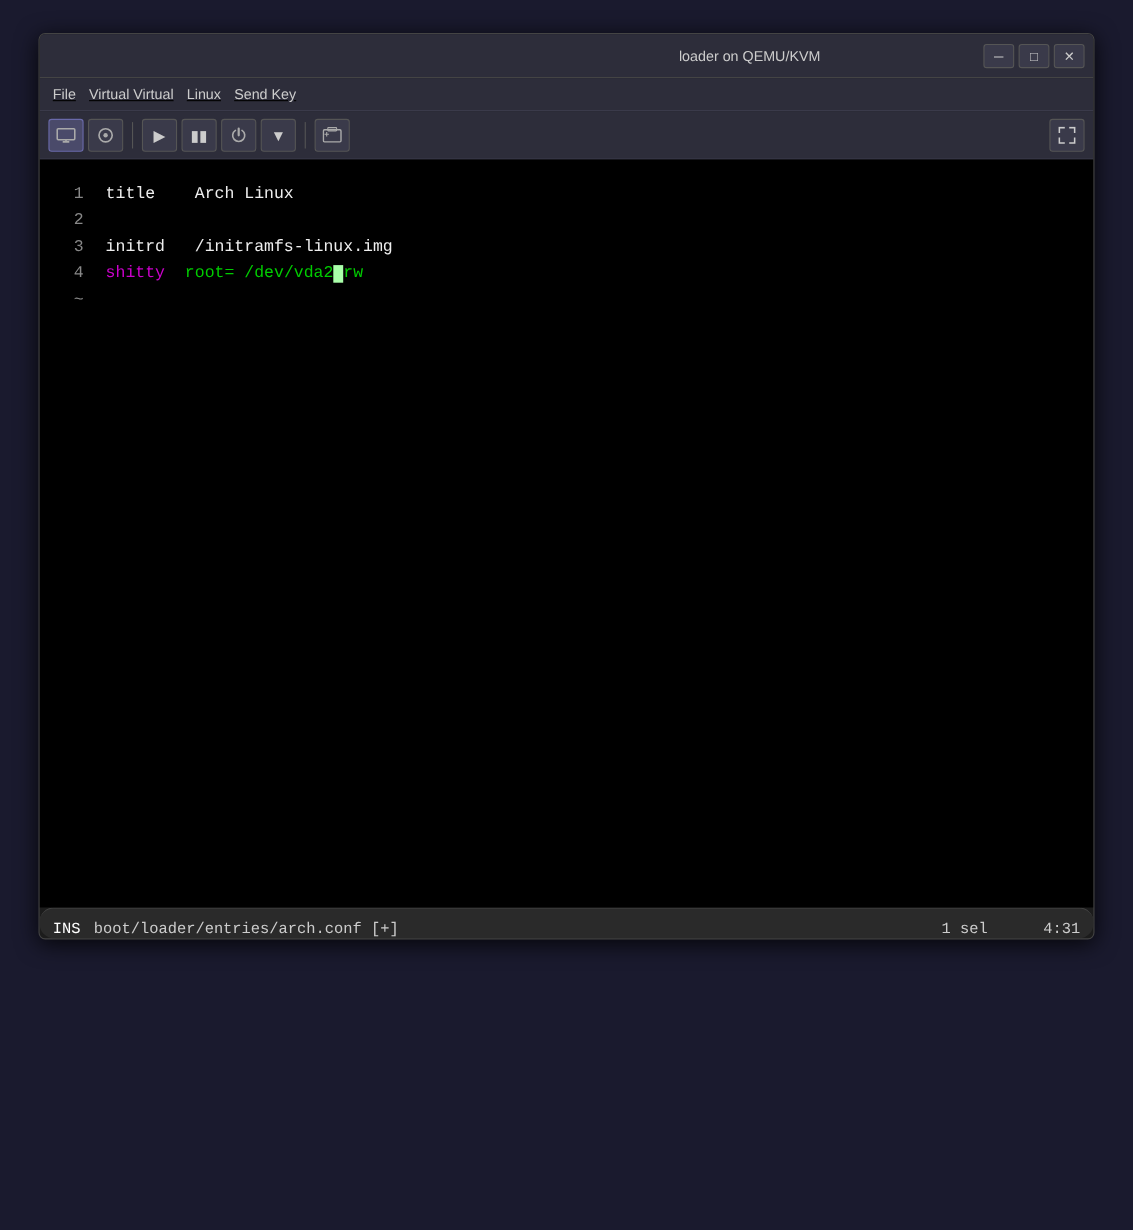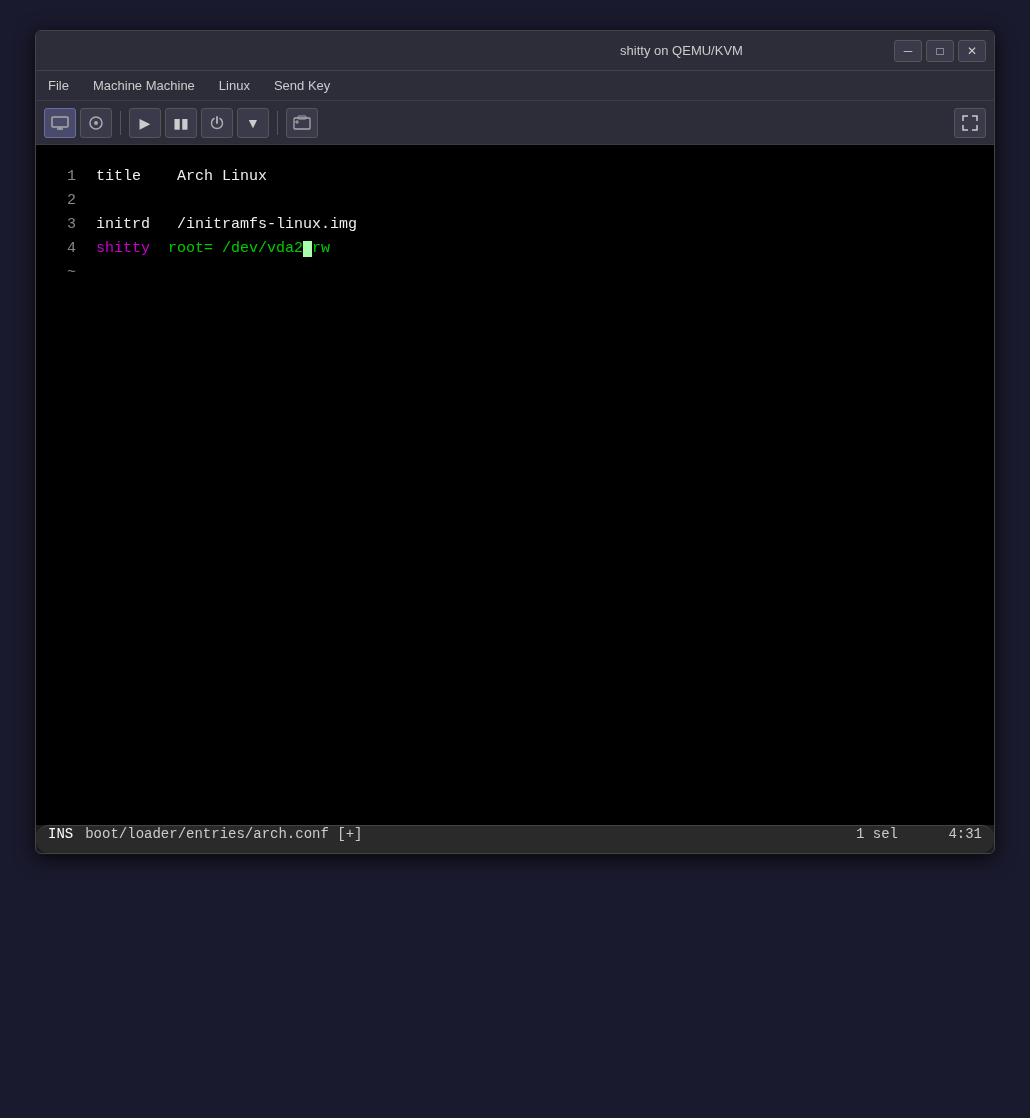--- a/index.html
+++ b/index.html
@@ -58,22 +58,23 @@
     }
     .titlebar-spacer { flex: 1; }
 
     
     .menubar {
       background: #2d2d3a;
       height: 30px;
       display: flex;
       align-items: center;
       padding: 0 8px;
-      gap: 16px;
+      gap: 4px;
       border-bottom: 1px solid #3a3a4a;
+      text-decoration: underline;
     }
     .menubar-item {
       color: #ccc;
       font-size: 13px;
       cursor: pointer;
       padding: 2px 4px;
       border-radius: 3px;
     }
 
     
@@ -161,21 +162,21 @@
       height: 16px;
       background: #aaffaa;
       vertical-align: text-bottom;
     }
 
     
     .statusbar {
       background: #2a2a2a;
       height: 28px;
       display: flex;
-      align-items: flex-start;
+      align-items: flex-end;
       padding: 0 12px;
       color: #ccc;
       font-family: 'Courier New', Courier, monospace;
       font-size: 14px;
       border-top: 1px solid #444;
       border-radius: 13px;
     }
     .status-mode {
       color: #fff;
       margin-right: 12px;
@@ -183,31 +184,31 @@
     .status-file { flex: 1; }
     .status-right { }
   </style>
 </head>
 <body>
 
 <div class="window">
 
   <div class="titlebar">
     <div class="titlebar-spacer"></div>
-    <div class="titlebar-title">shitty on QEMU/KVM</div>
+    <div class="titlebar-title">loader on QEMU/KVM</div>
     <div class="titlebar-controls">
       <button class="titlebar-btn">─</button>
       <button class="titlebar-btn">□</button>
       <button class="titlebar-btn">✕</button>
     </div>
   </div>
 
   <div class="menubar">
     <span class="menubar-item">File</span>
-    <span class="menubar-item">Machine Machine</span>
+    <span class="menubar-item">Virtual Virtual</span>
     <span class="menubar-item">Linux</span>
     <span class="menubar-item">Send Key</span>
   </div>
 
   <div class="toolbar">
     <button class="toolbar-btn active">
       <svg width="18" height="14" viewBox="0 0 18 14" fill="none">
         <rect x="1" y="1" width="16" height="10" rx="1" stroke="#aaa" stroke-width="1.5" fill="none"></rect>
         <line x1="6" y1="13" x2="12" y2="13" stroke="#aaa" stroke-width="1.5"></line>
         <line x1="9" y1="11" x2="9" y2="13" stroke="#aaa" stroke-width="1.5"></line>

